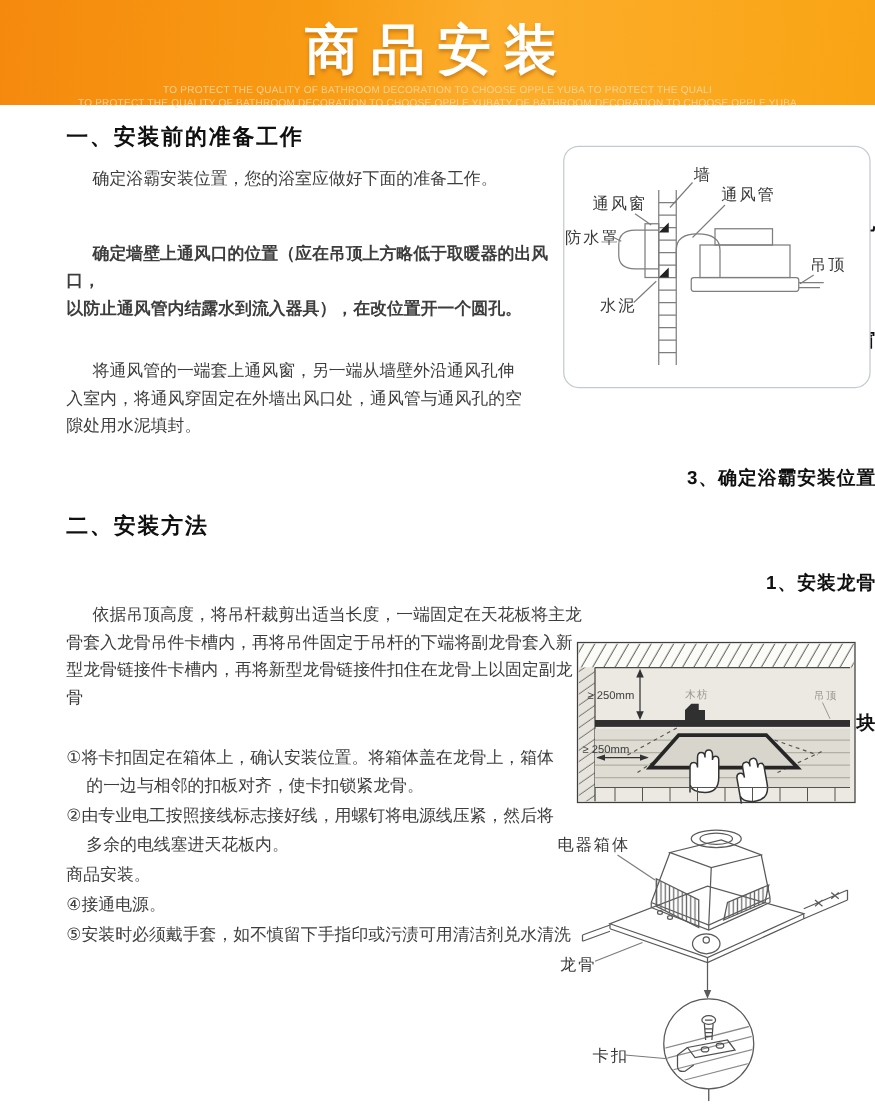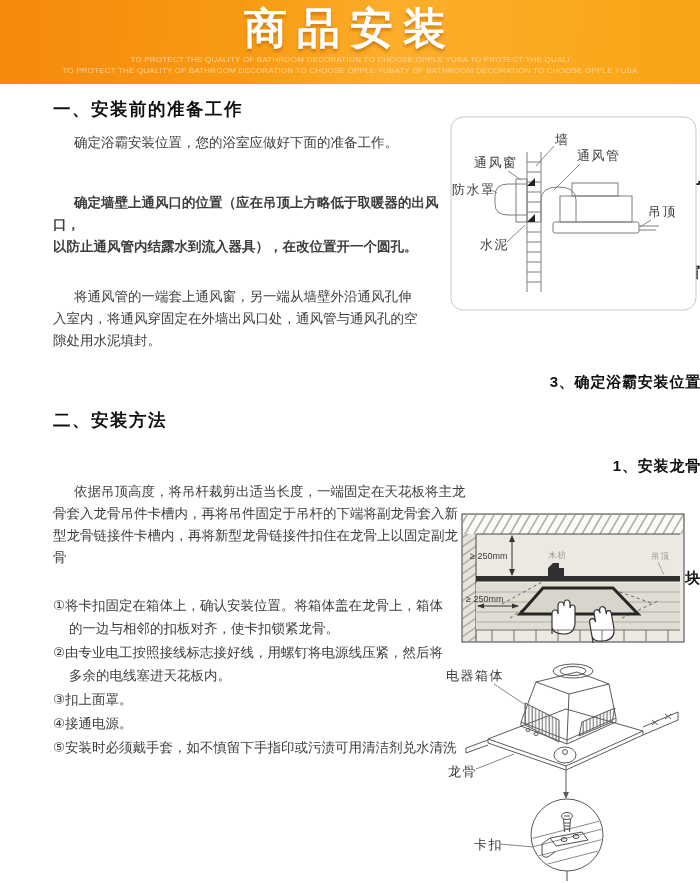--- a/index.html
+++ b/index.html
@@ -3,21 +3,21 @@
 <meta charset="utf-8">
 <style>
   html,body{margin:0;padding:0;}
   body{
     width:700px;height:883px;position:relative;background:#ffffff;
     font-family:"Liberation Sans","DejaVu Sans",sans-serif;overflow:hidden;
   }
   
   .banner{position:absolute;left:0;top:0;width:700px;height:84px;text-align:center;
     background:linear-gradient(94deg,#f5890e 0%,#f89b13 36%,#fcae2c 56%,#f9a414 100%);}
-  .banner h1{margin:0;padding-top:2px;font-size:43px;line-height:52px;color:#fff;
+  .banner h1{margin:0;padding-top:14px;font-size:43px;line-height:52px;color:#fff;
     font-weight:700;letter-spacing:10px;text-shadow:0 3px 3px rgba(160,80,0,.45);}
   .banner .sub{font-size:8px;line-height:11px;color:#ffd9a6;opacity:.85;letter-spacing:.2px;}
   
   .content{position:absolute;left:53px;top:97px;width:648px;color:#3d3d3d;}
   .h2{font-size:17.5px;font-weight:bold;color:#101010;letter-spacing:1.5px;margin:0;}
   .h3{font-size:15px;font-weight:bold;color:#101010;letter-spacing:.8px;margin:0;text-align:right;}
   p.body{font-size:13.5px;line-height:22px;margin:0;white-space:pre-line;}
   .ind{text-indent:21px;}
   .w1{width:402px;}
   #h2-1{margin-bottom:11px;}
@@ -77,21 +77,21 @@
   <div class="h3" id="h3-4">1、安装龙骨</div>
   <p class="body ind" id="p4">依据吊顶高度，将吊杆裁剪出适当长度，一端固定在天花板将主龙
 骨套入龙骨吊件卡槽内，再将吊件固定于吊杆的下端将副龙骨套入新
 型龙骨链接件卡槽内，再将新型龙骨链接件扣住在龙骨上以固定副龙骨</p>
 
   <div class="h3" id="h3-5">2、安装功能模块</div>
   <div class="step">①将卡扣固定在箱体上，确认安装位置。将箱体盖在龙骨上，箱体
 的一边与相邻的扣板对齐，使卡扣锁紧龙骨。</div>
   <div class="step">②由专业电工按照接线标志接好线，用螺钉将电源线压紧，然后将
 多余的电线塞进天花板内。</div>
-  <div class="step">③扣上面罩。</div>
+  <div class="step">商品安装。</div>
   <div class="step">④接通电源。</div>
   <div class="step">⑤安装时必须戴手套，如不慎留下手指印或污渍可用清洁剂兑水清洗</div>
 </main>
 
 <div class="diag" id="diagram1">
 <svg viewBox="0 0 248 196" width="248" height="196">
   <rect x="1" y="1" width="245" height="193" rx="12" fill="#ffffff" stroke="#c2cbd2"></rect>
 
   <path class="ln" d="M77,36 V176 M91,36 V176 M77,46H91 M77,56H91 M77,66H91 M77,76H91 M77,86H91 M77,96H91 M77,106H91 M77,116H91 M77,126H91 M77,136H91 M77,146H91 M77,156H91 M77,166H91"></path>
 

